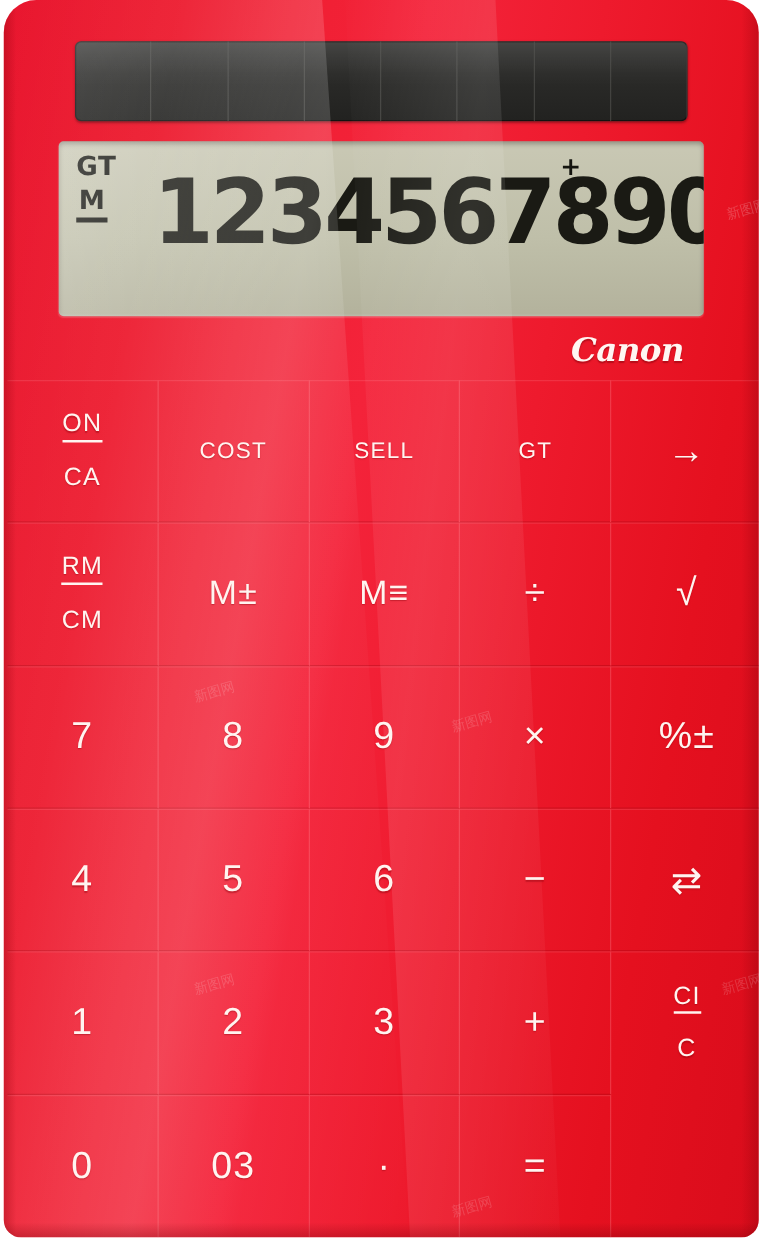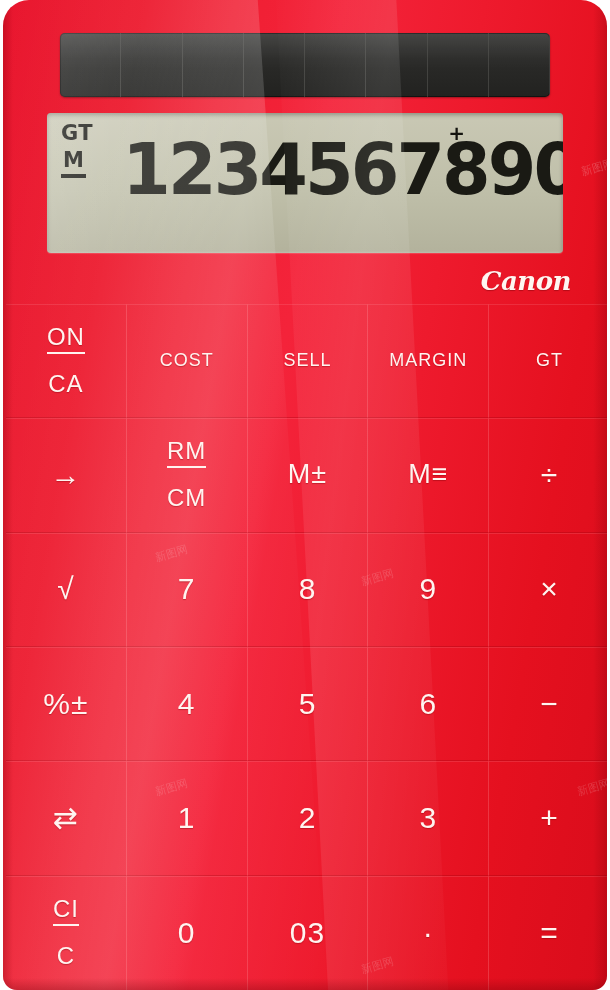--- a/index.html
+++ b/index.html
@@ -196,21 +196,21 @@
     position: absolute;
     left: 0; top: 0;
     width: 230px; height: 140px;
     background: linear-gradient(104deg, rgba(255,255,255,0.22), rgba(255,255,255,0.0) 78%);
     pointer-events: none;
   }
 
   
   .brand {
     position: absolute;
-    right: 36px;
+    right: 60px;
     top: 266px;
     font-family: "DejaVu Serif", serif;
     font-style: italic;
     font-weight: bold;
     font-size: 26px;
     color: #fff6f2;
     letter-spacing: -0.5px;
     text-shadow: 0 1px 1px rgba(120,0,8,0.45);
   }
 
@@ -250,21 +250,21 @@
   .keypad .key.row-last { border-bottom: none; }
 
   .key .lbl { position: relative; z-index: 2; }
 
   
   .stack {
     position: relative;
     z-index: 2;
     text-align: center;
     line-height: 1.04;
-    font-size: 24px;
+    font-size: 20px;
   }
   .stack .top {
     display: block;
     padding-bottom: 2px;
     border-bottom: 2px solid #fff4f0;
   }
   .stack .bot { display: block; padding-top: 18px; }
 
   .sym { font-size: 30px; }
   .num { font-size: 30px; }
@@ -320,23 +320,20 @@
         <span class="stack">
             <span class="top">ON</span>
             <span class="bot">CA</span>
           </span>
       </div>
       <div class="key">
           <span class="lbl small">COST</span>
         </div>
       <div class="key">
           <span class="lbl small">SELL</span>
-        </div>
-      <div class="key">
-          <span class="lbl small">MARGIN</span>
         </div>
       <div class="key">
           <span class="lbl small">GT</span>
         </div>
 
       <div class="key">
           <span class="lbl sym">→</span>
         </div>
       <div class="key">
         <span class="stack">

